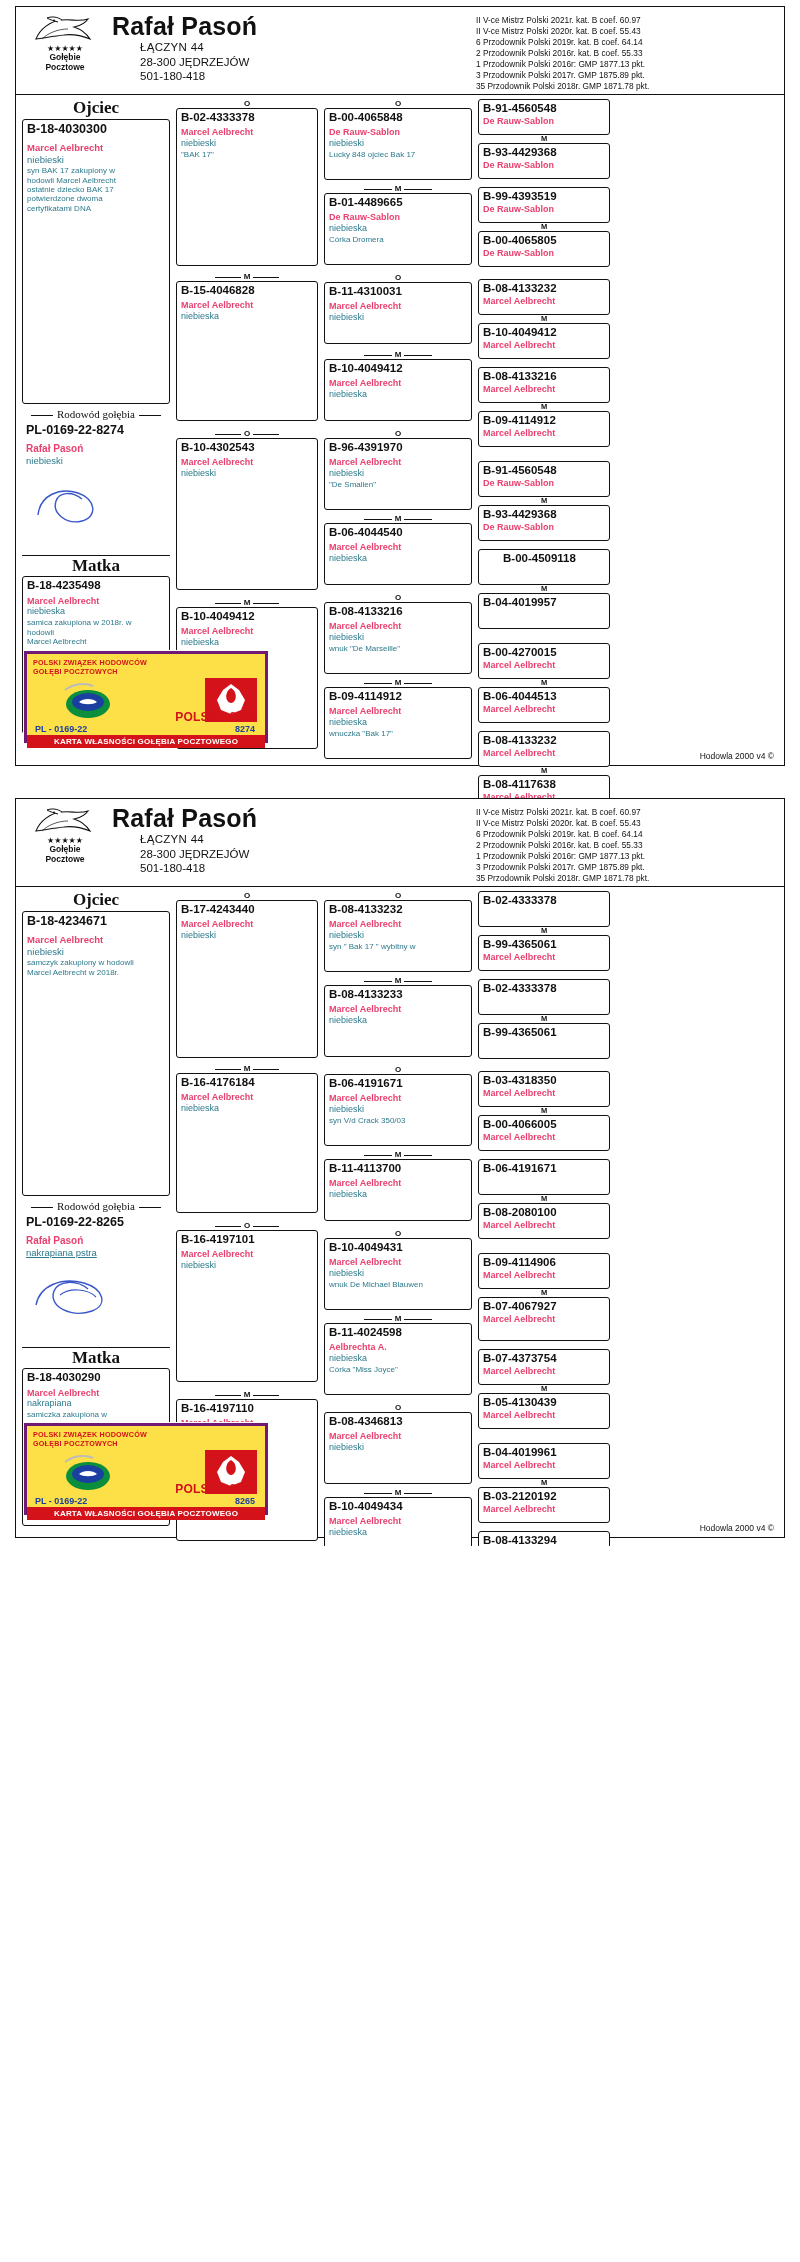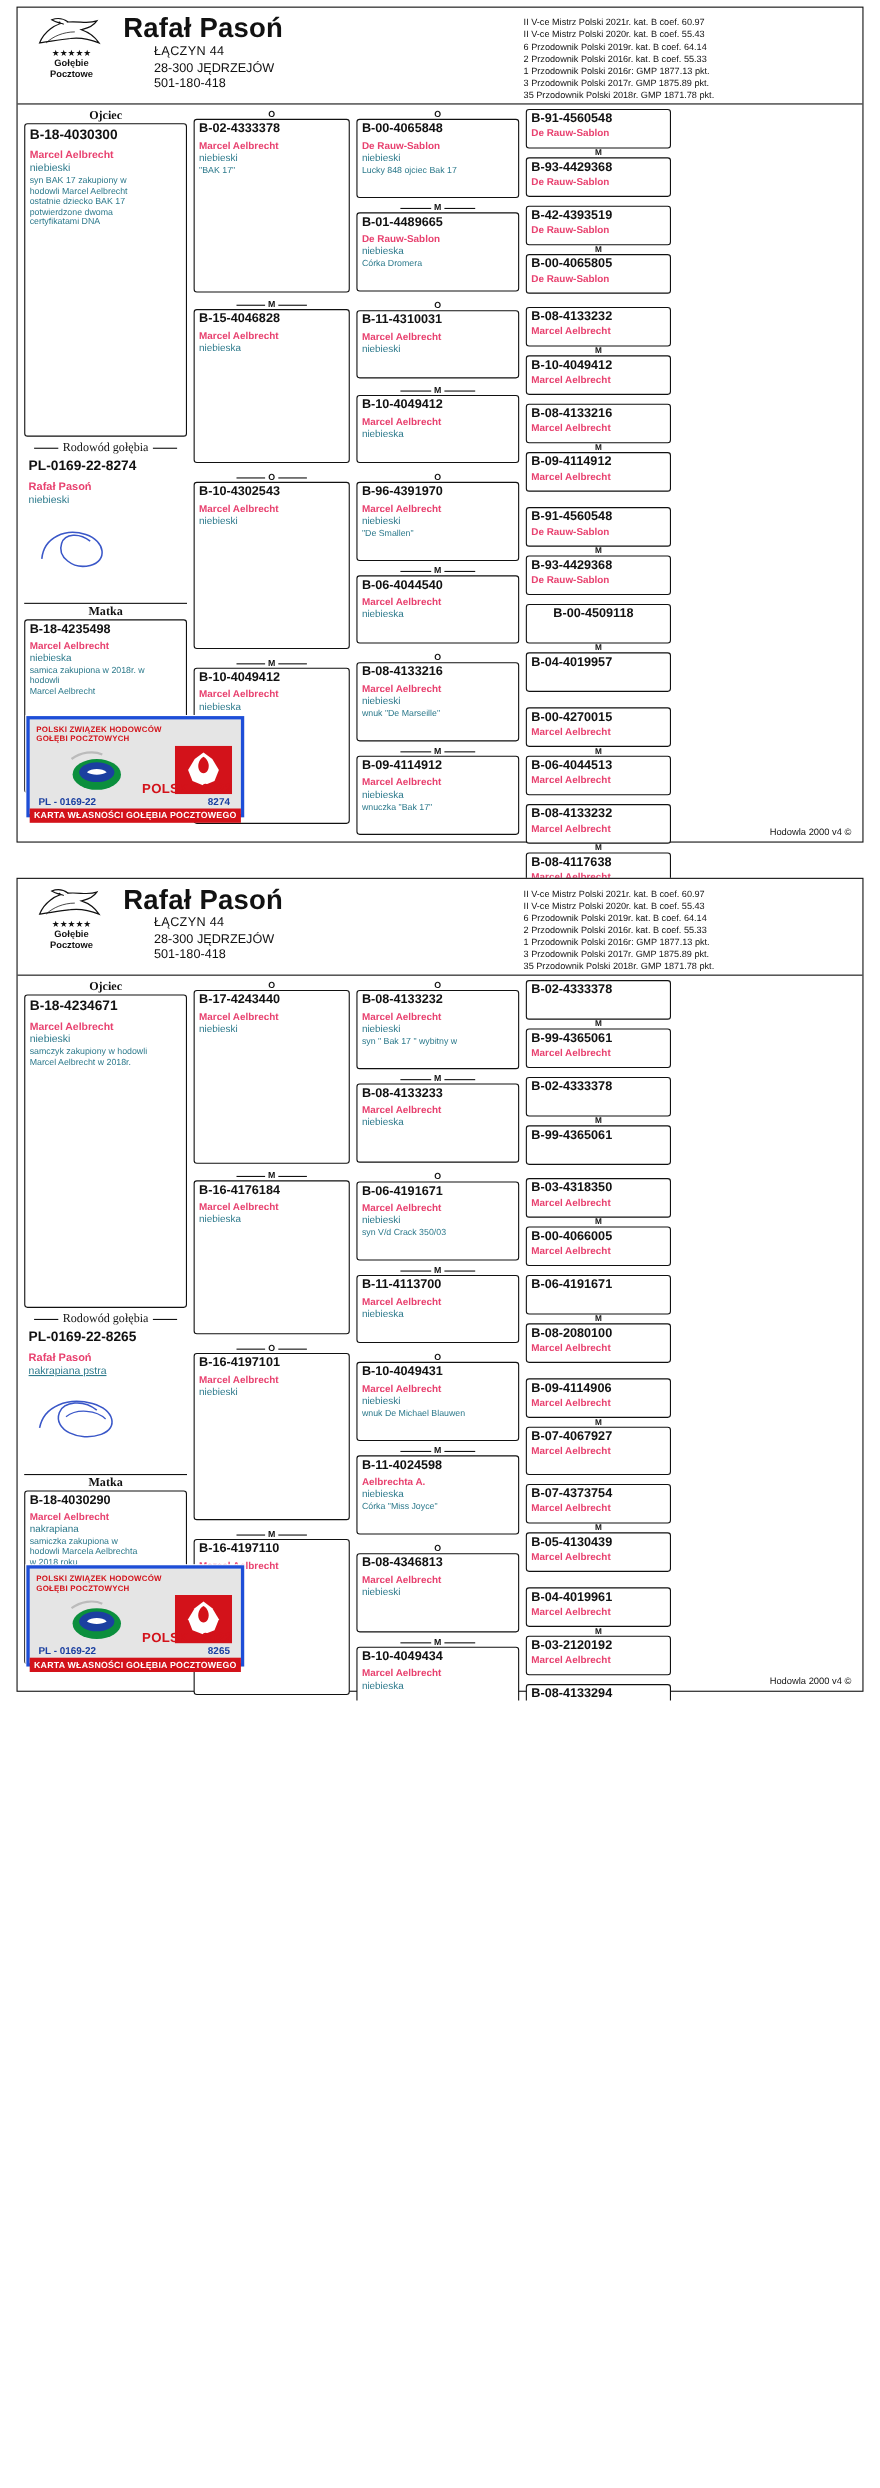--- a/index.html
+++ b/index.html
@@ -128,21 +128,21 @@
     line-height: 1.18;
     margin-top: 1px;
   }
   
   .bigbox { height: 300px; }
   .bigbox .ring { font-size: 12.5px; }
   .bigbox .breeder { font-size: 9.5px; margin-top: 6px; }
   .bigbox .color { font-size: 9.5px; }
   .hdr-title {
     text-align: center;
-    font-size: 11px;
+    font-size: 17px;
     font-weight: bold;
     color: #111;
     font-family: "Liberation Serif", serif;
     line-height: 1.1;
     padding-bottom: 1px;
   }
   .subject {
     text-align: left;
     padding: 2px 4px;
     position: relative;
@@ -164,24 +164,24 @@
     height: 8px;
     line-height: 8px;
     color: #111;
     font-weight: bold;
   }
 
   
   .cert {
     position: absolute;
     left: 8px;
-    width: 198px;
+    width: 244px;
     height: 92px;
-    border: 3px solid #1d4ed8;
-    background: #e5e5e5;
+    border: 3px solid #701a75;
+    background: #fde047;
     box-shadow: 0 0 0 1px #fff;
   }
   .cert-top {
     font-size: 7.2px;
     font-weight: bold;
     color: #d3121a;
     padding: 4px 4px 0 6px;
     line-height: 1.25;
     letter-spacing: .2px;
   }
@@ -392,21 +392,21 @@
           <div class="ring">B-91-4560548</div>
           <div class="breeder" style="margin-top:1px;">De Rauw-Sablon</div>
         </div>
         <div class="mini-label">M</div>
         <div class="box" style="height:36px;">
           <div class="ring">B-93-4429368</div>
           <div class="breeder" style="margin-top:1px;">De Rauw-Sablon</div>
         </div>
         <div class="mini-label"></div>
         <div class="box" style="height:36px;">
-          <div class="ring">B-42-4393519</div>
+          <div class="ring">B-99-4393519</div>
           <div class="breeder" style="margin-top:1px;">De Rauw-Sablon</div>
         </div>
         <div class="mini-label">M</div>
         <div class="box" style="height:36px;">
           <div class="ring">B-00-4065805</div>
           <div class="breeder" style="margin-top:1px;">De Rauw-Sablon</div>
         </div>
         <div class="mini-label" style="margin-top:4px;"></div>
         <div class="box" style="height:36px;">
           <div class="ring">B-08-4133232</div>

